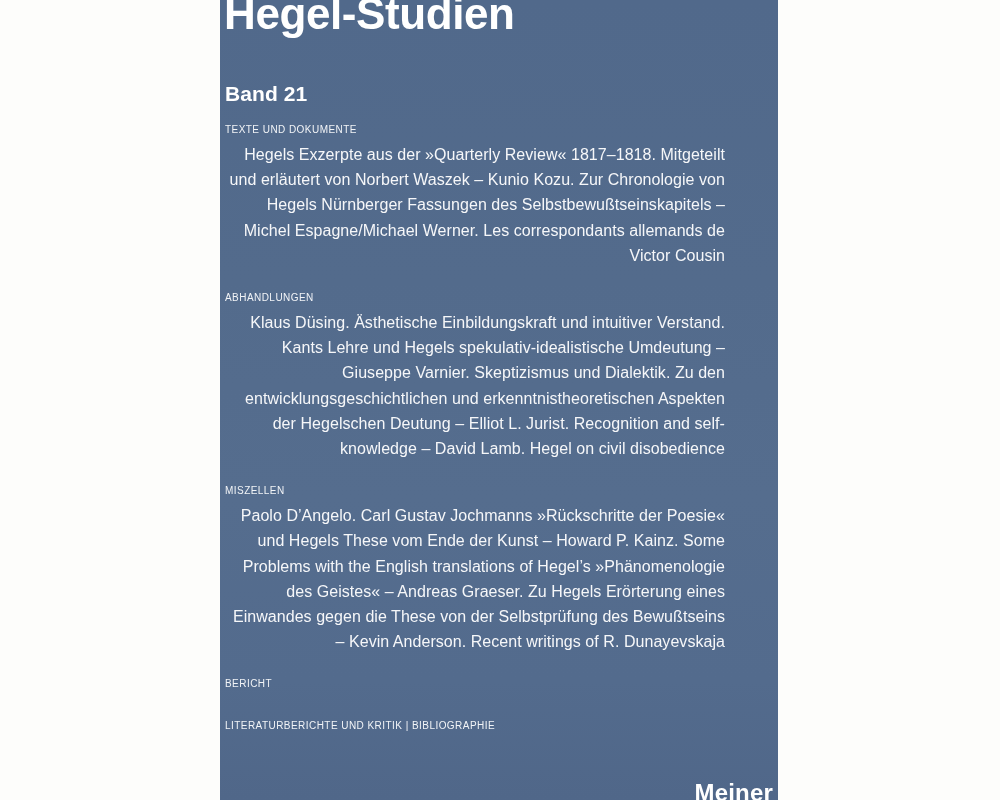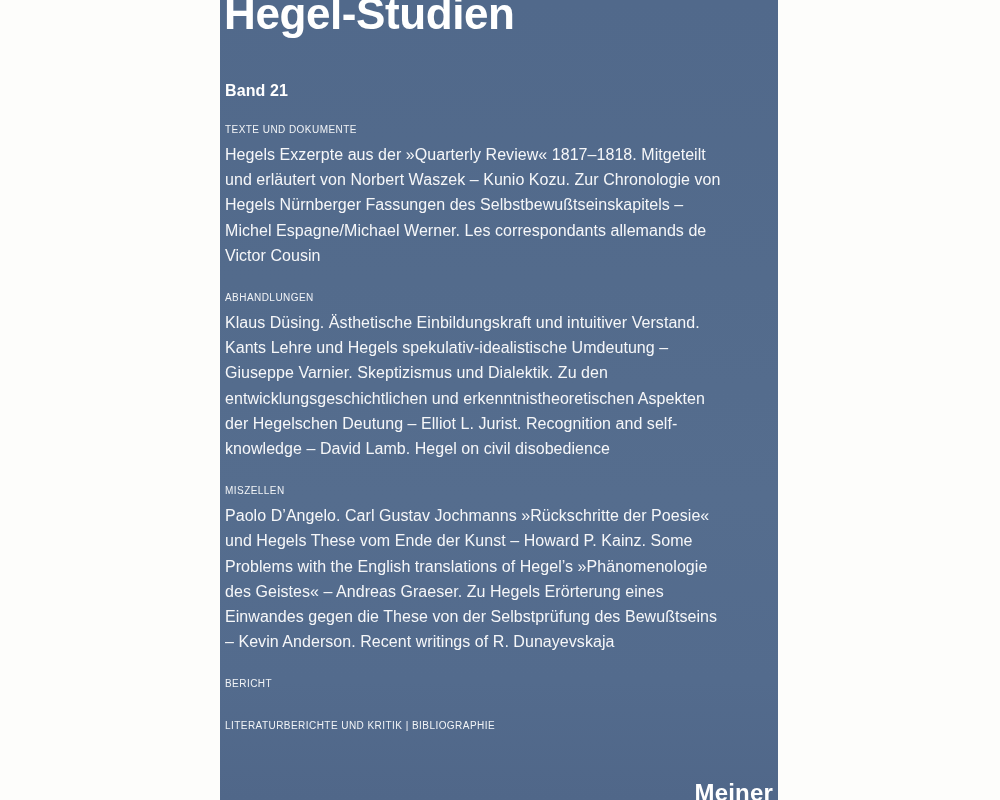--- a/index.html
+++ b/index.html
@@ -57,21 +57,21 @@
     letter-spacing: -0.4px;
     color: #ffffff;
     line-height: 1.0;
     white-space: nowrap;
   }
 
   .cover-band {
     position: absolute;
     left: 1px;
     top: 83px;
-    font-size: 16px;
+    font-size: 21px;
     font-weight: bold;
     color: #ffffff;
     letter-spacing: 0.1px;
     line-height: 1.0;
   }
 
   #sections {
     position: absolute;
     left: 1px;
     top: 117px;
@@ -90,21 +90,21 @@
     line-height: 25px;
     white-space: nowrap;
   }
 
   .section-body {
     font-size: 16px;
     font-weight: normal;
     color: #f6f7f9;
     line-height: 25.2px;
     letter-spacing: 0.05px;
-    text-align: left;
+    text-align: right;
     hyphens: none;
   }
 
   .section.no-body .section-heading {
     line-height: 25px;
   }
 
   .publisher {
     position: absolute;
     right: 5px;

